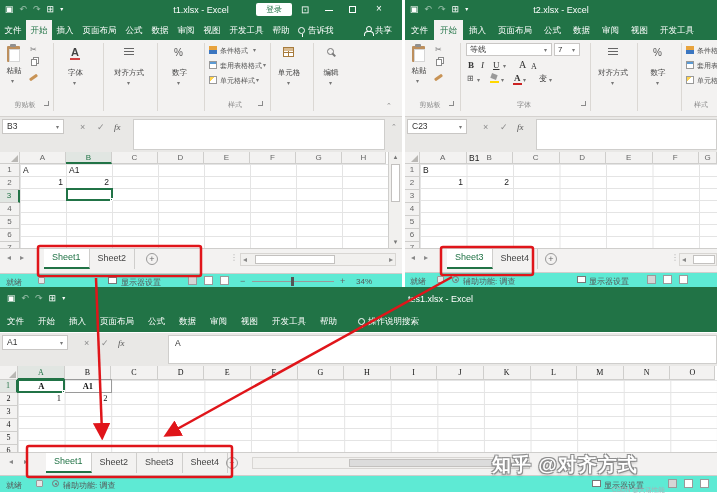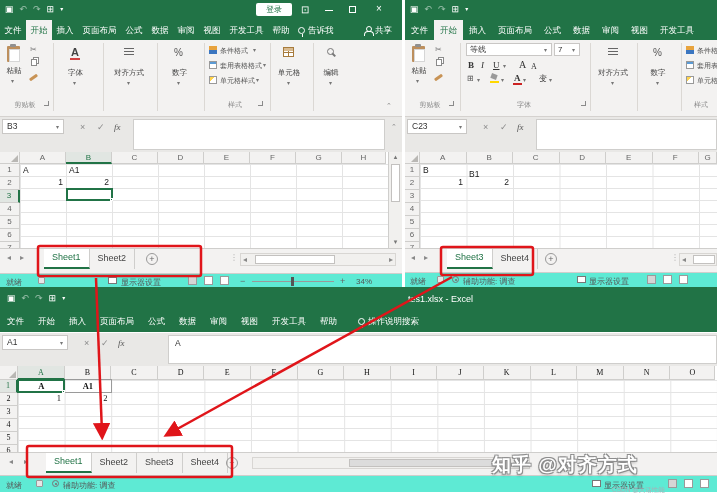--- a/index.html
+++ b/index.html
@@ -103,20 +103,21 @@
 
 <div class="win" style="left:0;top:0;width:402px;height:287px">
   <div class="tbar" style="left:0;top:0;width:402px;height:20px"></div>
   <div class="qat" style="left:5px;top:4px">
     <span class="qico">▣</span>
     <span class="qico dim">↶</span>
     <span class="qico dim">↷</span>
     <span class="qico">⊞</span>
     <span class="qico" style="font-size:6px">▾</span>
   </div>
+  <div class="wtitle center" style="left:0;top:5px;width:402px">t1.xlsx - Excel</div>
   <div class="signin" style="left:256px;top:3px;width:36px;height:13px">登录</div>
   <span class="winbtn" style="left:301px;top:4px">⊡</span>
   <div class="minbar" style="left:325px;top:10px"></div>
   <div class="maxbox" style="left:349px;top:6px"></div>
   <span class="winbtn" style="left:376px;top:3px">×</span>
 
   <div class="mbar" style="left:0;top:20px;width:402px;height:20px">
     <div class="mi">文件</div>
     <div class="mi sel">开始</div>
     <div class="mi">插入</div>
@@ -265,20 +266,21 @@
 
 <div class="win" style="left:405px;top:0;width:312px;height:287px">
   <div class="tbar" style="left:0;top:0;width:312px;height:20px"></div>
   <div class="qat" style="left:5px;top:4px">
     <span class="qico">▣</span>
     <span class="qico dim">↶</span>
     <span class="qico dim">↷</span>
     <span class="qico">⊞</span>
     <span class="qico" style="font-size:6px">▾</span>
   </div>
+  <div class="wtitle center" style="left:0;top:5px;width:312px">t2.xlsx - Excel</div>
 
   <div class="mbar" style="left:0;top:20px;width:312px;height:20px">
     <div class="mi" style="padding:0 6px">文件</div>
     <div class="mi sel" style="padding:0 6px">开始</div>
     <div class="mi" style="padding:0 6px">插入</div>
     <div class="mi" style="padding:0 6px">页面布局</div>
     <div class="mi" style="padding:0 6px">公式</div>
     <div class="mi" style="padding:0 6px">数据</div>
     <div class="mi" style="padding:0 6px">审阅</div>
     <div class="mi" style="padding:0 6px">视图</div>
@@ -360,21 +362,21 @@
     <div class="rh">1</div>
     <div class="rh">2</div>
     <div class="rh">3</div>
     <div class="rh">4</div>
     <div class="rh">5</div>
     <div class="rh">6</div>
     <div class="rh">7</div>
   </div>
   <div class="grid" style="left:15px;top:164px;width:297px;height:84px;background-size:46.5px 12px"></div>
   <div class="cell" style="left:18px;top:164px">B</div>
-  <div class="cell" style="left:64px;top:168px">B1</div>
+  <div class="cell" style="left:64px;top:152px">B1</div>
   <div class="cell num" style="left:15px;top:176px;width:43px">1</div>
   <div class="cell num" style="left:61px;top:176px;width:43px">2</div>
 
   <div class="tabbar" style="left:0;top:248px;width:312px;height:24px">
     <span class="tnav" style="left:6px">◂</span>
     <span class="tnav" style="left:19px">▸</span>
     <div class="tabs" style="left:42px;top:0">
       <div class="stab active">Sheet3</div>
       <div class="stab">Sheet4</div>
     </div>

